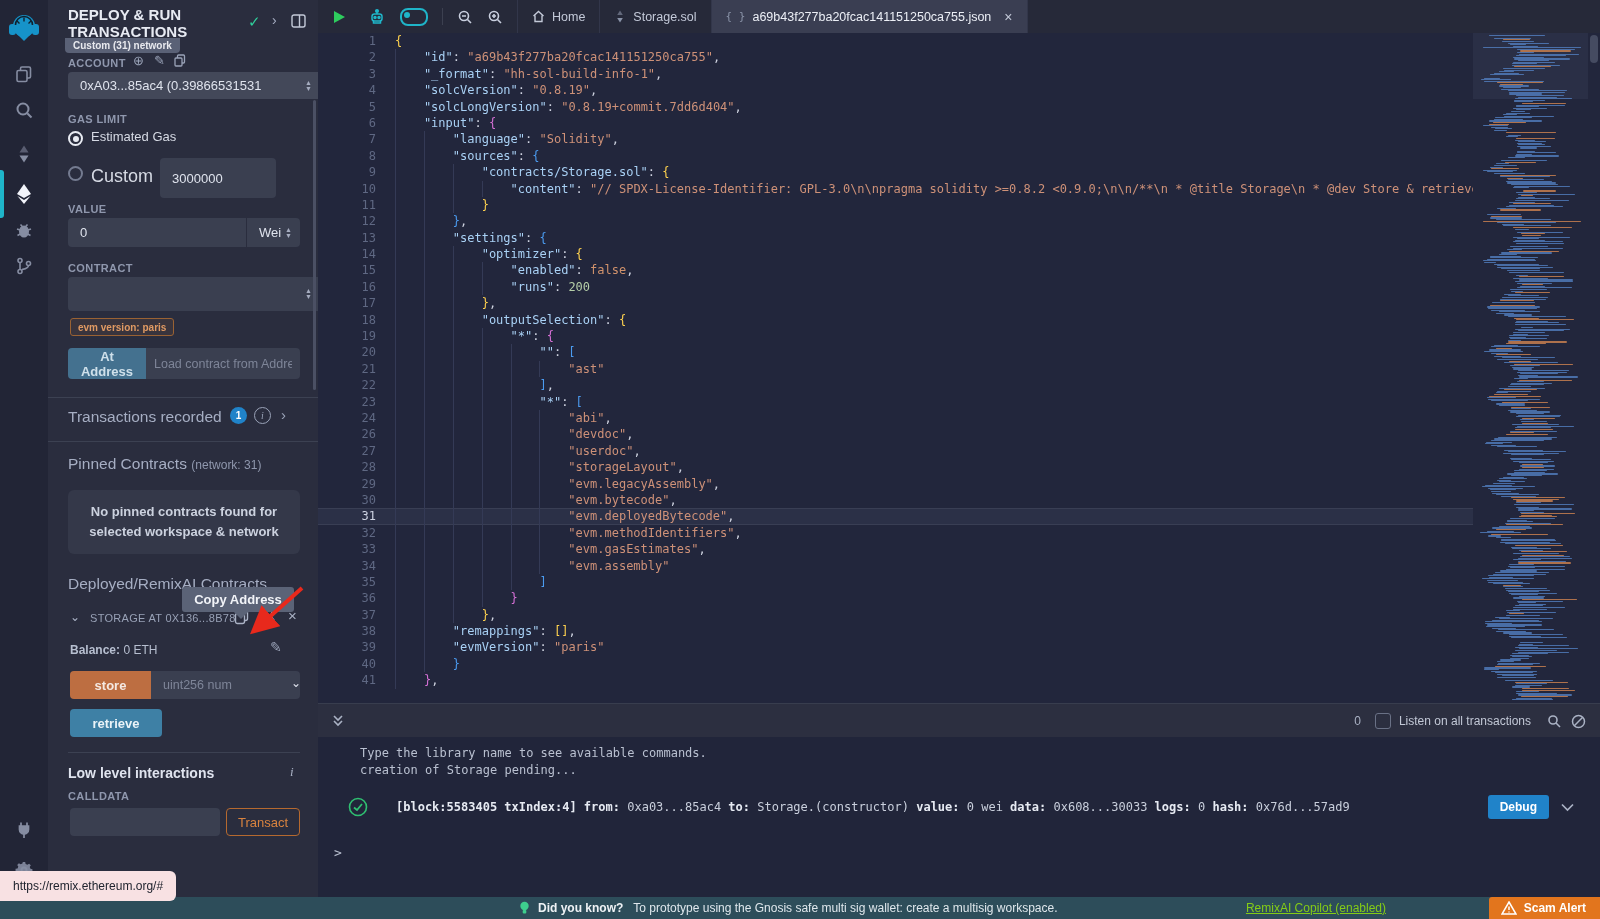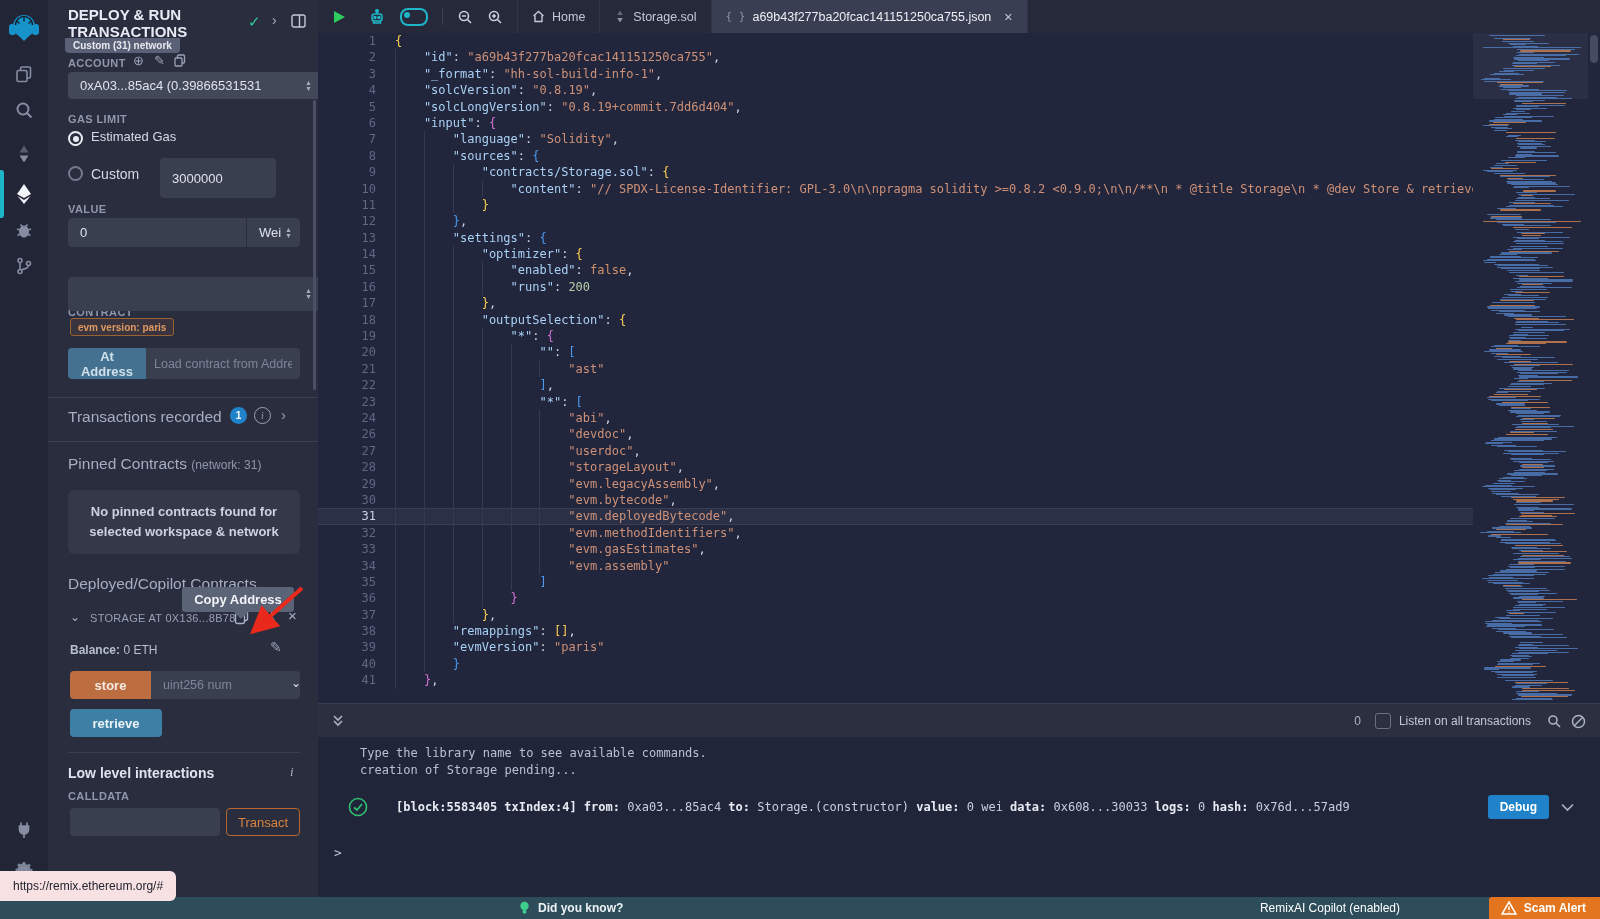--- a/index.html
+++ b/index.html
@@ -155,34 +155,34 @@
   </span>
   <div class="abs sel" style="left:20px;top:72px;width:232px;height:27px;">
     <span style="white-space:nowrap;overflow:hidden;">0xA03...85ac4 (0.39866531531</span>
     <span class="stepper">▲<br>▼</span>
   </div>
 
   <div class="abs lbl" style="left:20px;top:113px;">GAS LIMIT</div>
   <span class="abs radio on" style="left:20px;top:129px;"></span>
   <span class="abs" style="left:43px;top:129px;font-size:13px;color:#d6dae4;">Estimated Gas</span>
   <span class="abs radio" style="left:20px;top:166px;"></span>
-  <span class="abs" style="left:43px;top:166px;font-size:14px;color:#d6dae4;">Custom</span>
+  <span class="abs" style="left:43px;top:166px;font-size:18px;color:#d6dae4;">Custom</span>
   <input class="abs inp" style="left: 112px; top: 158px; width: 116px; height: 40px; box-sizing: border-box;" value="3000000">
 
   <div class="abs lbl" style="left:20px;top:203px;">VALUE</div>
   <div class="abs" style="left:20px;top:218px;width:232px;height:29px;background:#3a3f50;border-radius:4px;display:flex;align-items:center;">
     <input class="inp" style="width: 154px; height: 29px; background: transparent;" value="0">
     <div style="width:1px;height:29px;background:#2a2d3e;"></div>
     <div class="sel" style="flex:1;height:29px;background:transparent;padding:0 8px 0 12px;">
       <span>Wei</span>
       <span class="stepper">▲<br>▼</span>
     </div>
   </div>
 
-  <div class="abs lbl" style="left:20px;top:262px;margin-top:44px;">CONTRACT</div>
+  <div class="abs lbl" style="left:20px;top:262px;">CONTRACT</div>
   <div class="abs sel" style="left:20px;top:277px;width:232px;height:34px;background:#3a3f50;">
     <span class="stepper">▲<br>▼</span>
   </div>
   <div class="abs" style="left:22px;top:318px;height:16px;display:flex;align-items:center;padding:0 7px;font-size:10px;font-weight:bold;color:#e09a63;border:1px solid #9a6233;border-radius:3px;background:rgba(176,110,60,.12);">evm version: paris</div>
 
   <div class="abs" style="left:20px;top:348px;width:232px;height:31px;display:flex;">
     <button style="width:94px;background:#44718f;color:#cfe0ea;font-weight:bold;font-size:13px;border:none;border-radius:4px 0 0 4px;font-family:'Liberation Sans',sans-serif;">At Address</button>
     <input class="inp" style="width: 138px; border-radius: 0px 4px 4px 0px; font-size: 12.5px; padding: 0px 8px;" placeholder="Load contract from Address">
   </div>
 
@@ -195,21 +195,21 @@
   <div class="divider" style="top:441px;"></div>
   <div class="abs" style="left:20px;top:455px;">
     <span class="h2">Pinned Contracts</span>
     <span style="font-size:12px;color:#8f97ad;">(network: 31)</span>
   </div>
   <div class="abs" style="left:20px;top:490px;width:232px;height:64px;background:#343849;border-radius:6px;display:flex;flex-direction:column;align-items:center;justify-content:center;font-size:13px;font-weight:bold;color:#ccd2df;line-height:20px;">
     <span>No pinned contracts found for</span>
     <span>selected workspace &amp; network</span>
   </div>
 
-  <div class="abs h2" style="left:20px;top:575px;white-space:nowrap;overflow:hidden;width:232px;">Deployed/Copilot Contracts</div>
+  <div class="abs h2" style="left:20px;top:575px;white-space:nowrap;overflow:hidden;width:232px;">Deployed/RemixAI Contracts</div>
 
   
   <span class="abs" style="left:22px;top:610px;color:#aab2c5;font-size:12px;">⌄</span>
   <span class="abs" style="left:42px;top:612px;font-size:11px;color:#98a1b6;letter-spacing:.3px;">STORAGE AT 0X136...8B78</span>
   <span class="abs" style="left:186px;top:609px;">
     <svg width="15" height="16" viewBox="0 0 15 16" fill="none" stroke="#aab2c5" stroke-width="1.4">
         <rect x="4.5" y="1.5" width="9" height="10" rx="2"></rect>
         <rect x="1.5" y="4.5" width="9" height="10" rx="2" fill="#2a2d3e"></rect>
       </svg>
   </span>
@@ -801,21 +801,22 @@
 </div>
 
 <div id="statusbar" class="abs">
   <span style="margin-left:519px;">
     <svg width="11" height="14" viewBox="0 0 11 14">
         <circle cx="5.5" cy="5" r="4.2" fill="#3ecf8e"></circle>
         <rect x="3.7" y="9" width="3.6" height="3.5" rx="1" fill="#3ecf8e"></rect>
       </svg>
   </span>
   <b style="margin-left:8px;color:#eef2f5;">Did you know?</b>
-  <span style="position:absolute;right:200px;color:#ffffff;">RemixAI Copilot (enabled)</span>
+  <span style="margin-left:10px;">To prototype using the Gnosis safe multi sig wallet: create a multisig workspace.</span>
+  <span style="position:absolute;right:214px;color:#84cc16;text-decoration:underline;">RemixAI Copilot (enabled)</span>
   <div id="scam">
     <svg width="16" height="14" viewBox="0 0 16 14">
       <path d="M8 1 L15 13 H1 Z" fill="none" stroke="#fff" stroke-width="1.5"></path>
         <path d="M8 5.5 v3.5 M8 10.5 v1" stroke="#fff" stroke-width="1.5"></path>
     </svg>
     <span>Scam Alert</span>
   </div>
 </div>
 <div id="linkbubble" class="abs" style="z-index:60;">https://remix.ethereum.org/#</div>
 

